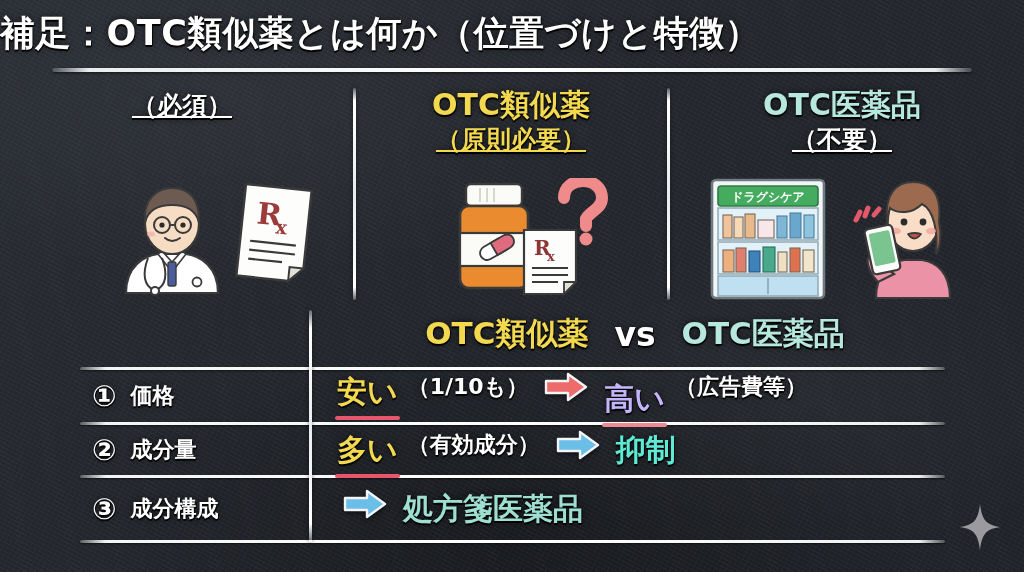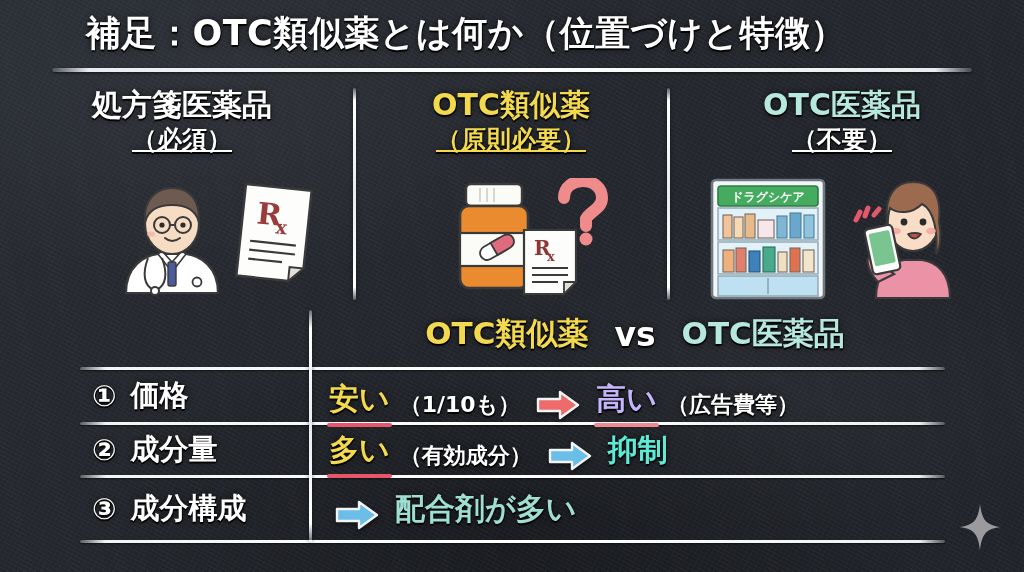--- a/index.html
+++ b/index.html
@@ -31,21 +31,20 @@
   .chalk{
     text-shadow:
       0 2px 0 rgba(0,0,0,.85),
       0 0 6px rgba(0,0,0,.65),
       1px 1px 0 rgba(0,0,0,.7);
   }
 
   
   #title{
     position:absolute; top:10px; left:0; width:932px;
-    text-align:center;
     font-size:35px; font-weight:bold; letter-spacing:.5px;
     color:#ffffff;
     white-space:nowrap;
   }
   #title-rule{
     position:absolute; top:68px; left:52px; width:920px; height:4px;
     background:linear-gradient(90deg, rgba(255,255,255,.15), #e9ecef 4%, #ffffff 50%, #e9ecef 96%, rgba(255,255,255,.15));
     border-radius:2px;
     box-shadow:0 1px 3px rgba(0,0,0,.6);
   }
@@ -106,25 +105,25 @@
   #row-1{ top:370px; height:52px; }
   #row-2{ top:425px; height:50px; }
   #row-3{ top:478px; height:62px; }
 
   .rlabel{
     width:229px; display:flex; align-items:center; gap:14px;
     padding-left:12px;
     color:#ffffff; font-weight:bold; white-space:nowrap;
   }
   .rnum{ font-size:29px; line-height:1; }
-  .rname{ font-size:29px; }
+  .rname{ font-size:22px; }
 
   .rbody{
-    flex:1; display:flex; align-items:flex-end; white-space:nowrap;
-    padding-left:20px; gap:10px;
+    flex:1; display:flex; align-items:flex-start; white-space:nowrap;
+    padding-left:28px; gap:10px;
   }
   .term{ position:relative; font-weight:bold; font-size:30px; display:inline-block; }
   .term.u-red::after{
     content:""; position:absolute; left:-2px; right:-2px; bottom:-7px; height:4px;
     background:#e8566c; border-radius:2px;
   }
   .term.u-pink::after{
     content:""; position:absolute; left:-2px; right:-2px; bottom:-7px; height:4px;
     background:#ef8a92; border-radius:2px;
   }
@@ -145,21 +144,20 @@
 
 <div class="wrap">
 
   <div id="title" class="chalk">補足：OTC類似薬とは何か（位置づけと特徴）</div>
   <div id="title-rule"></div>
 
   <div class="vdiv" id="vdiv-1"></div>
   <div class="vdiv" id="vdiv-2"></div>
 
   <div class="col" id="col-1">
-    <div class="main chalk c-white">処方箋医薬品</div>
     <div class="sub chalk c-white">（必須）</div>
   </div>
 
   <div class="col" id="col-2">
     <div class="main chalk c-yellow">OTC類似薬</div>
     <div class="sub chalk c-yellow">（原則必要）</div>
   </div>
 
   <div class="col" id="col-3">
     <div class="main chalk c-mint">OTC医薬品</div>
@@ -317,21 +315,21 @@
     <div class="rlabel">
       <span class="rnum chalk">③</span>
       <span class="rname chalk">成分構成</span>
     </div>
     <div class="rbody">
       <span class="arrow">
         <svg width="44" height="30" viewBox="0 0 44 30">
           <path d="M2 9 L24 9 L24 2 L42 15 L24 28 L24 21 L2 21 Z" fill="#6bbee8" stroke="#f2f4f6" stroke-width="2.4" stroke-linejoin="round"></path>
         </svg>
       </span>
-      <span class="term chalk" style="color:#9fdfd2">配合剤が多い</span>
+      <span class="term chalk" style="color:#9fdfd2">処方箋医薬品</span>
     </div>
   </div>
 
   <div id="sparkle">
     <svg width="40" height="46" viewBox="0 0 40 46">
       <path d="M20 0 C22 16 26 21 40 23 C26 25 22 30 20 46 C18 30 14 25 0 23 C14 21 18 16 20 0 Z" fill="#9a9a9f"></path>
     </svg>
   </div>
 
 </div>

